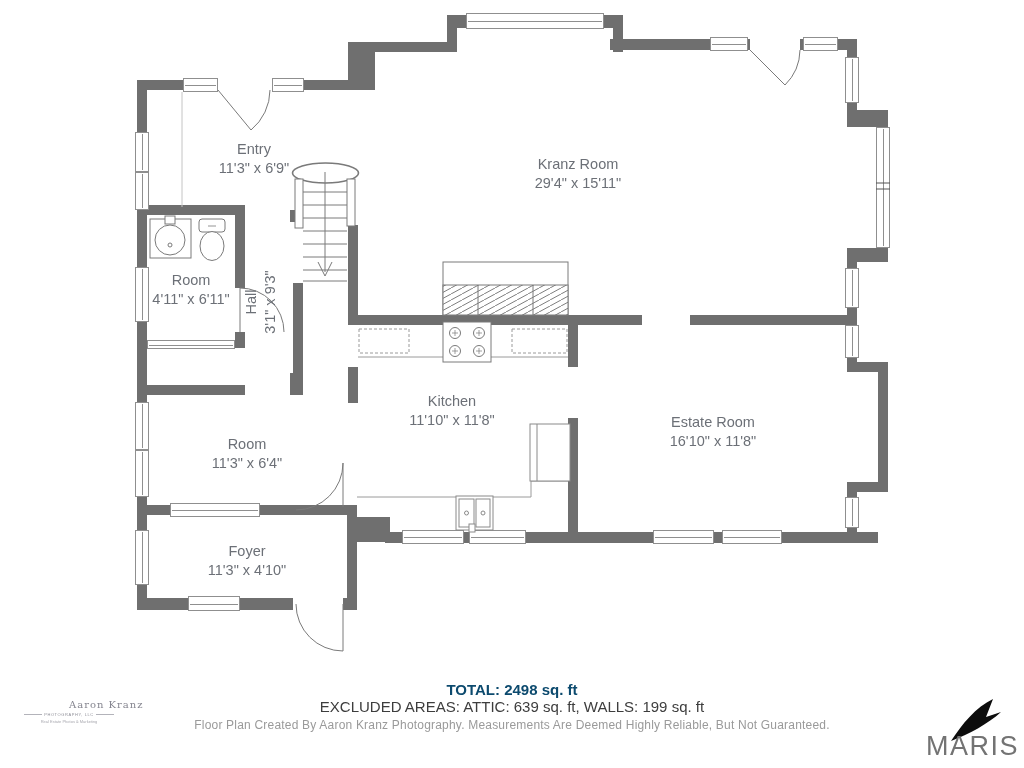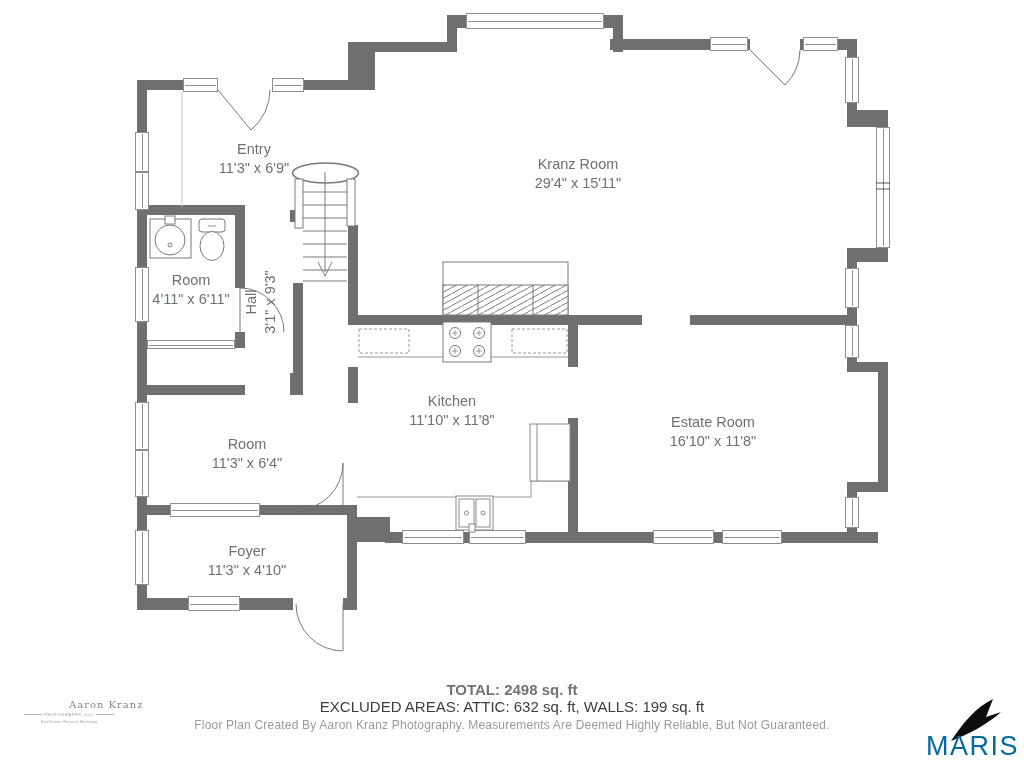--- a/index.html
+++ b/index.html
@@ -8,30 +8,30 @@
   .plan{position:absolute;left:0;top:0;width:1024px;height:768px;}
   .wall{position:absolute;background:#6f6f6f;}
   .win-h,.win-v,.cased{position:absolute;background:#fff;border:1px solid #8f8f8f;box-sizing:border-box;}
   .win-h::after{content:"";position:absolute;left:1px;right:1px;top:50%;border-top:1px solid #8f8f8f;}
   .win-v::after{content:"";position:absolute;top:1px;bottom:1px;left:50%;border-left:1px solid #8f8f8f;}
   .opening{position:absolute;background:#fff;}
   .room-label{position:absolute;transform:translateX(-50%);text-align:center;
       color:#6c7077;font-size:14.5px;line-height:1.32;white-space:nowrap;}
   .room-label.rot{transform:translate(-50%,-50%) rotate(-90deg);}
   .stats{position:absolute;left:0;right:0;top:681px;text-align:center;color:#3d3d3d;}
-  .stats .total{font-weight:bold;font-size:15px;color:#737373;line-height:1.15;}
+  .stats .total{font-weight:bold;font-size:15px;color:#0c4a6e;line-height:1.15;}
   .stats .line{font-size:15px;line-height:1.15;}
   .stats .disc{font-size:12px;color:#9a9a9a;margin-top:2px;letter-spacing:.2px;}
   .ak-logo{position:absolute;left:24px;top:699px;width:90px;text-align:center;color:#85858f;}
   .ak-sig{font-family:"DejaVu Serif", serif;font-size:10px;letter-spacing:1px;white-space:nowrap;margin-left:45px;}
   .ak-sub{display:flex;align-items:center;gap:2px;margin-top:2px;}
   .ak-sub i{flex:1;height:1px;background:#b3b3ba;}
   .ak-sub span{font-style:normal;font-size:4px;letter-spacing:.6px;color:#8f8f98;white-space:nowrap;}
   .ak-tag{font-size:4px;color:#a9a9b0;margin-top:2px;white-space:nowrap;}
-  .maris{position:absolute;left:926px;top:731px;font-size:27px;color:#0369a1;letter-spacing:1.5px;}
+  .maris{position:absolute;left:926px;top:731px;font-size:27px;color:#737373;letter-spacing:1.5px;}
   .maris-bird{position:absolute;left:0;top:0;}
   svg{position:absolute;left:0;top:0;pointer-events:none;}
 </style>
 </head>
 <body>
 
 <div class="plan">
 
   <div class="wall" style="left:137px;top:80px;width:226px;height:10px"></div>
   <div class="wall" style="left:348px;top:42px;width:27px;height:48px"></div>
@@ -207,21 +207,21 @@
     <div>11'3" x 6'4"</div>
   </div>
   <div class="room-label" style="left:247px;top:542px">
     <div>Foyer</div>
     <div>11'3" x 4'10"</div>
   </div>
 </div>
 
 <div class="stats">
   <div class="total">TOTAL: 2498 sq. ft</div>
-  <div class="line">EXCLUDED AREAS: ATTIC: 632 sq. ft, WALLS: 199 sq. ft</div>
+  <div class="line">EXCLUDED AREAS: ATTIC: 639 sq. ft, WALLS: 199 sq. ft</div>
   <div class="disc">Floor Plan Created By Aaron Kranz Photography. Measurements Are Deemed Highly Reliable, But Not Guaranteed.</div>
 </div>
 
 <div class="ak-logo">
   <div class="ak-sig">Aaron Kranz</div>
   <div class="ak-sub">
     <i></i>
     <span>PHOTOGRAPHY, LLC</span>
     <i></i>
   </div>

